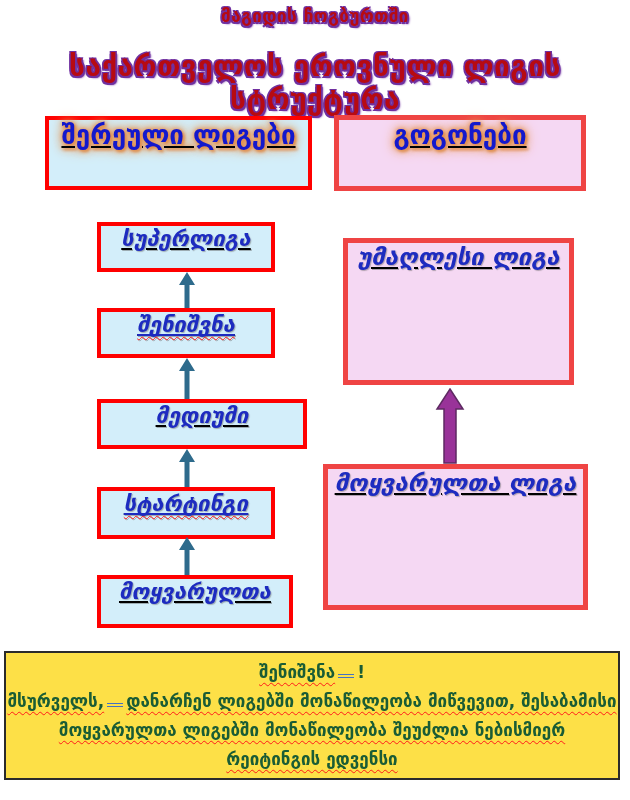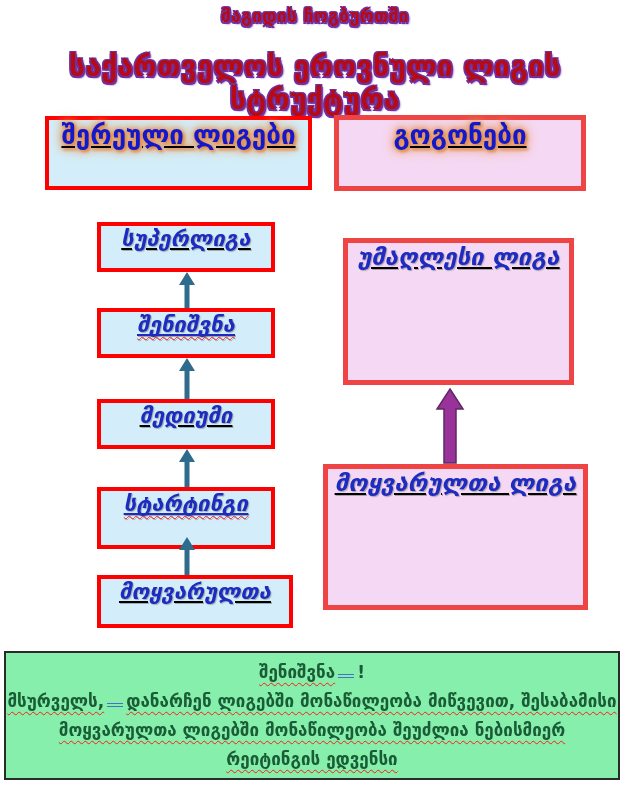--- a/index.html
+++ b/index.html
@@ -53,21 +53,21 @@
     border-top:1.5px solid #4472c4;border-bottom:1.5px solid #4472c4;
     box-sizing:border-box;vertical-align:baseline;
   }
 
   
   .arrow{position:absolute;}
 
   
   .note-box{
     position:absolute;left:4px;top:651px;width:616px;height:129px;
-    background:#86efac;border:2px solid #2b2b2b;box-sizing:border-box;
+    background:#fde047;border:2px solid #2b2b2b;box-sizing:border-box;
     display:flex;flex-direction:column;justify-content:space-evenly;
     text-align:center;
   }
   .note-line{font-size:17px;font-weight:bold;color:#1a5c35;line-height:20px;}
 </style>
 </head>
 <body>
 
 <div class="title-line title-1">მაგიდის ჩოგბურთში</div>
 <div class="title-line title-2">საქართველოს ეროვნული ლიგის სტრუქტურა</div>
@@ -78,24 +78,24 @@
 <div class="box green-box" style="left:334px;top:115px;width:252px;height:76px;">
   <span class="hdr-label">გოგონები</span>
 </div>
 
 <div class="box red-box" style="left:97px;top:222px;width:178px;height:50px;">
   <span class="flow-label">სუპერლიგა</span>
 </div>
 <div class="box red-box" style="left:97px;top:308px;width:178px;height:50px;">
   <span class="flow-label squiggle"><span class="plain-underline">შენიშვნა</span></span>
 </div>
-<div class="box red-box" style="left:97px;top:399px;width:178px;height:50px;">
+<div class="box red-box" style="left:97px;top:399px;width:210px;height:50px;">
   <span class="flow-label">მედიუმი</span>
 </div>
-<div class="box red-box" style="left:97px;top:487px;width:178px;height:62px;">
+<div class="box red-box" style="left:97px;top:487px;width:178px;height:52px;">
   <span class="flow-label squiggle"><span class="plain-underline">სტარტინგი</span></span>
 </div>
 <div class="box red-box" style="left:97px;top:575px;width:196px;height:53px;">
   <span class="flow-label">მოყვარულთა</span>
 </div>
 
 <div class="arrow" style="left:178px;top:272px;">
   <svg width="18" height="36" aria-hidden="true">
       <polygon points="9,0 17,13 11.5,13 11.5,36 6.5,36 6.5,13 1,13" fill="#2e6b8c"></polygon>
     </svg>

